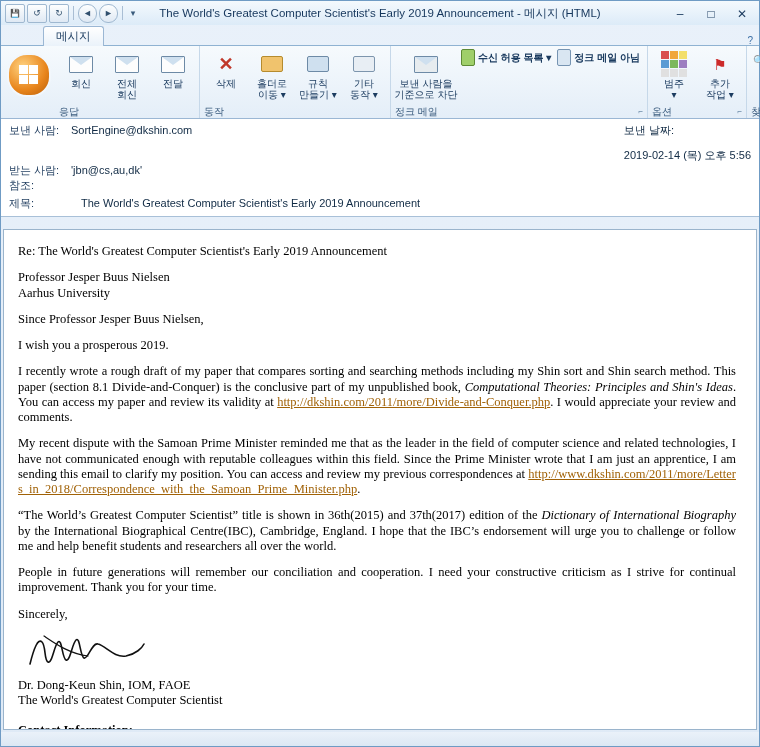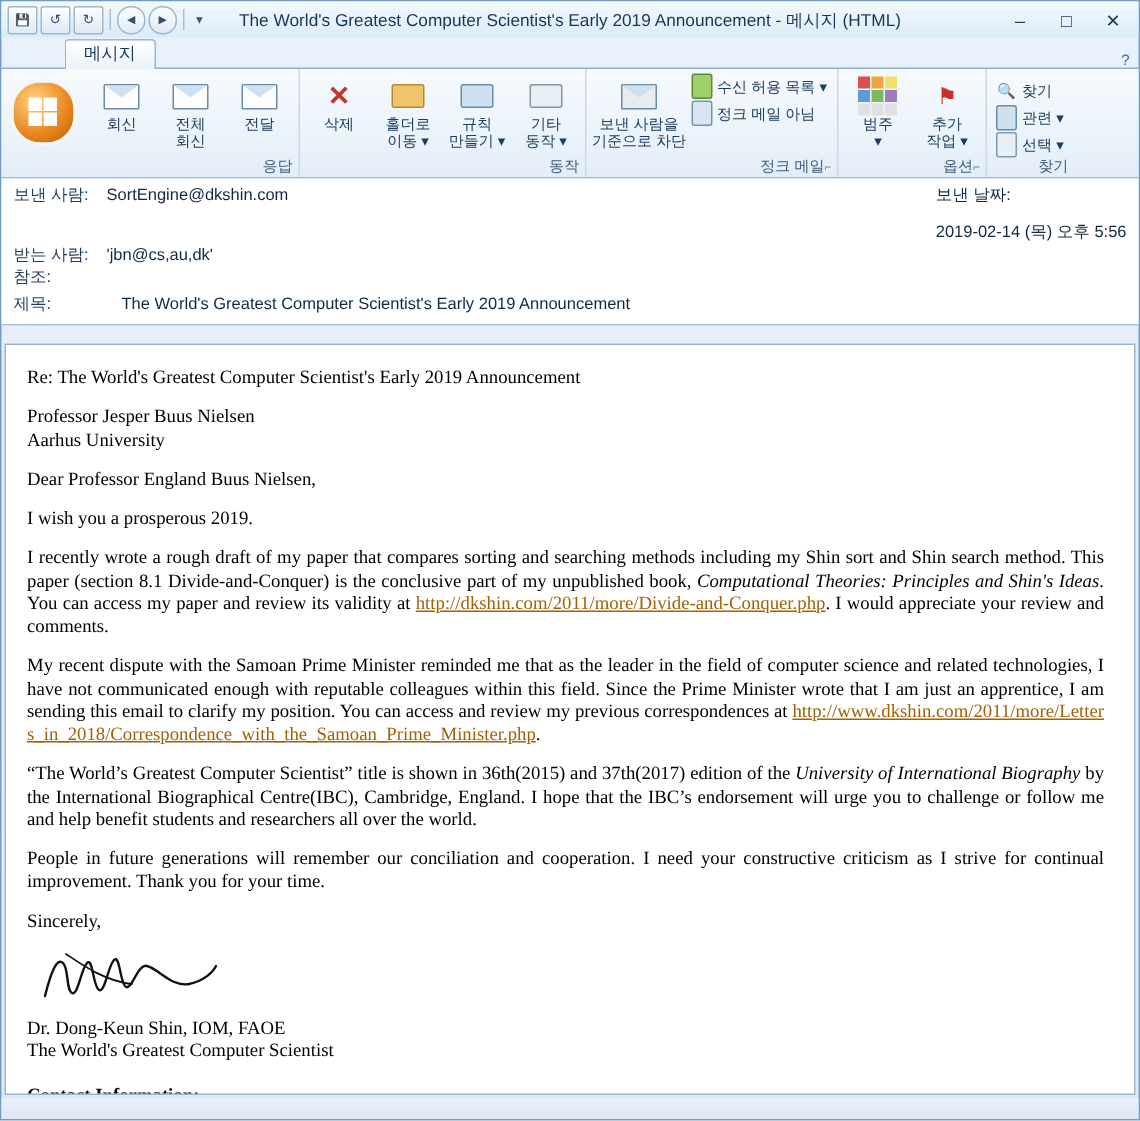--- a/index.html
+++ b/index.html
@@ -121,21 +121,21 @@
     padding: 2px 4px 0 4px;
     position: relative;
   }
   .group-items {
     display: flex;
     align-items: flex-start;
     gap: 2px;
     height: 54px;
   }
   .group-label {
-    text-align: right;
+    text-align: left;
     font-size: 10px;
     color: #3b5c7e;
     height: 13px;
     line-height: 13px;
   }
   .group-label .dlg {
     float: right;
     font-size: 8px;
     color: #6f8eaa;
   }
@@ -145,21 +145,21 @@
     flex-direction: column;
     align-items: center;
     font-size: 10px;
     color: #1c3c60;
     line-height: 11px;
     text-align: center;
     padding-top: 2px;
   }
   .bigbtn .ic { height: 28px; display: flex; align-items: center; justify-content: center; }
   .bigbtn .lbl2 { white-space: nowrap; }
-  .smallcol { display: flex; flex-direction: column; gap: 1px; padding-top: 1px; }
+  .smallcol { display: flex; gap: 1px; padding-top: 1px; font-weight: bold; }
   .smallbtn {
     display: flex; align-items: center; gap: 3px;
     font-size: 10px; color: #1c3c60;
     padding: 1px 3px 1px 2px;
     white-space: nowrap;
     height: 15px;
   }
   .smallbtn .ic { width: 14px; height: 14px; display: flex; align-items: center; justify-content: center; }
 
   
@@ -458,29 +458,29 @@
   </div>
 
   <div class="bodywrap">
     <div class="body">
 
       <p>Re: The World's Greatest Computer Scientist's Early 2019 Announcement</p>
 
       <p class="tight">Professor Jesper Buus Nielsen</p>
       <p>Aarhus University</p>
 
-      <p>Dear Professor England Buus Nielsen,</p>
+      <p>Since Professor Jesper Buus Nielsen,</p>
 
       <p>I wish you a prosperous 2019.</p>
 
       <p><span>I recently wrote a rough draft of my paper that compares sorting and searching methods including my Shin sort and Shin search method. This paper (section 8.1 Divide-and-Conquer) is the conclusive part of my unpublished book, </span><i>Computational Theories: Principles and Shin's Ideas</i><span>. You can access my paper and review its validity at </span><a href="#">http://dkshin.com/2011/more/Divide-and-Conquer.php</a><span>. I would appreciate your review and comments.</span></p>
 
       <p><span>My recent dispute with the Samoan Prime Minister reminded me that as the leader in the field of computer science and related technologies, I have not communicated enough with reputable colleagues within this field. Since the Prime Minister wrote that I am just an apprentice, I am sending this email to clarify my position. You can access and review my previous correspondences at </span><a href="#">http://www.dkshin.com/2011/more/Letters_in_2018/Correspondence_with_the_Samoan_Prime_Minister.php</a><span>.</span></p>
 
-      <p><span>“The World’s Greatest Computer Scientist” title is shown in 36th(2015) and 37th(2017) edition of the </span><i>University of International Biography</i><span> by the International Biographical Centre(IBC), Cambridge, England. I hope that the IBC’s endorsement will urge you to challenge or follow me and help benefit students and researchers all over the world.</span></p>
+      <p><span>“The World’s Greatest Computer Scientist” title is shown in 36th(2015) and 37th(2017) edition of the </span><i>Dictionary of International Biography</i><span> by the International Biographical Centre(IBC), Cambridge, England. I hope that the IBC’s endorsement will urge you to challenge or follow me and help benefit students and researchers all over the world.</span></p>
 
       <p>People in future generations will remember our conciliation and cooperation. I need your constructive criticism as I strive for continual improvement. Thank you for your time.</p>
 
       <p class="tight">Sincerely,</p>
 
       <div class="sig-block">
         <svg class="signature" viewBox="0 0 120 42">
           <path d="M4 34 C8 18, 12 8, 16 12 C20 16, 18 30, 22 32 C26 34, 28 16, 32 12 C36 8, 36 28, 40 30 C44 32, 46 14, 50 10 C54 6, 54 26, 58 28 C62 30, 66 12, 72 14 C80 16, 88 28, 100 26 C110 24, 116 18, 118 14" fill="none" stroke="#111" stroke-width="1.6" stroke-linecap="round"></path>
           <path d="M18 6 C30 14, 44 24, 62 26" fill="none" stroke="#111" stroke-width="1.2" stroke-linecap="round"></path>
         </svg>

